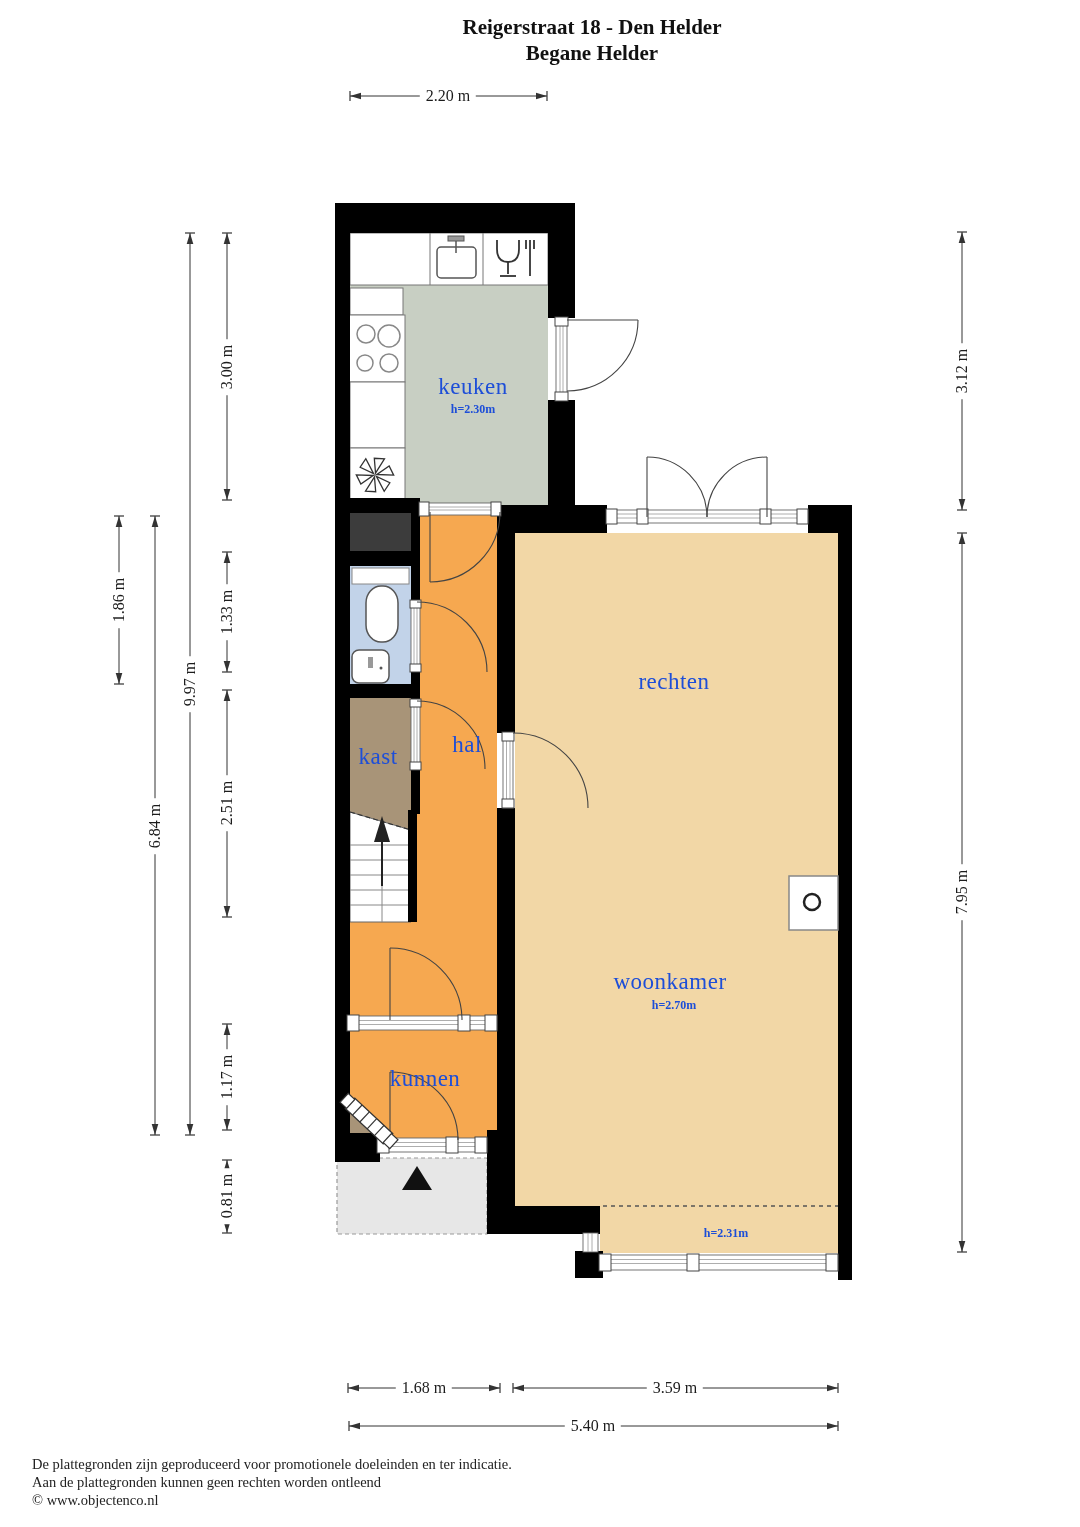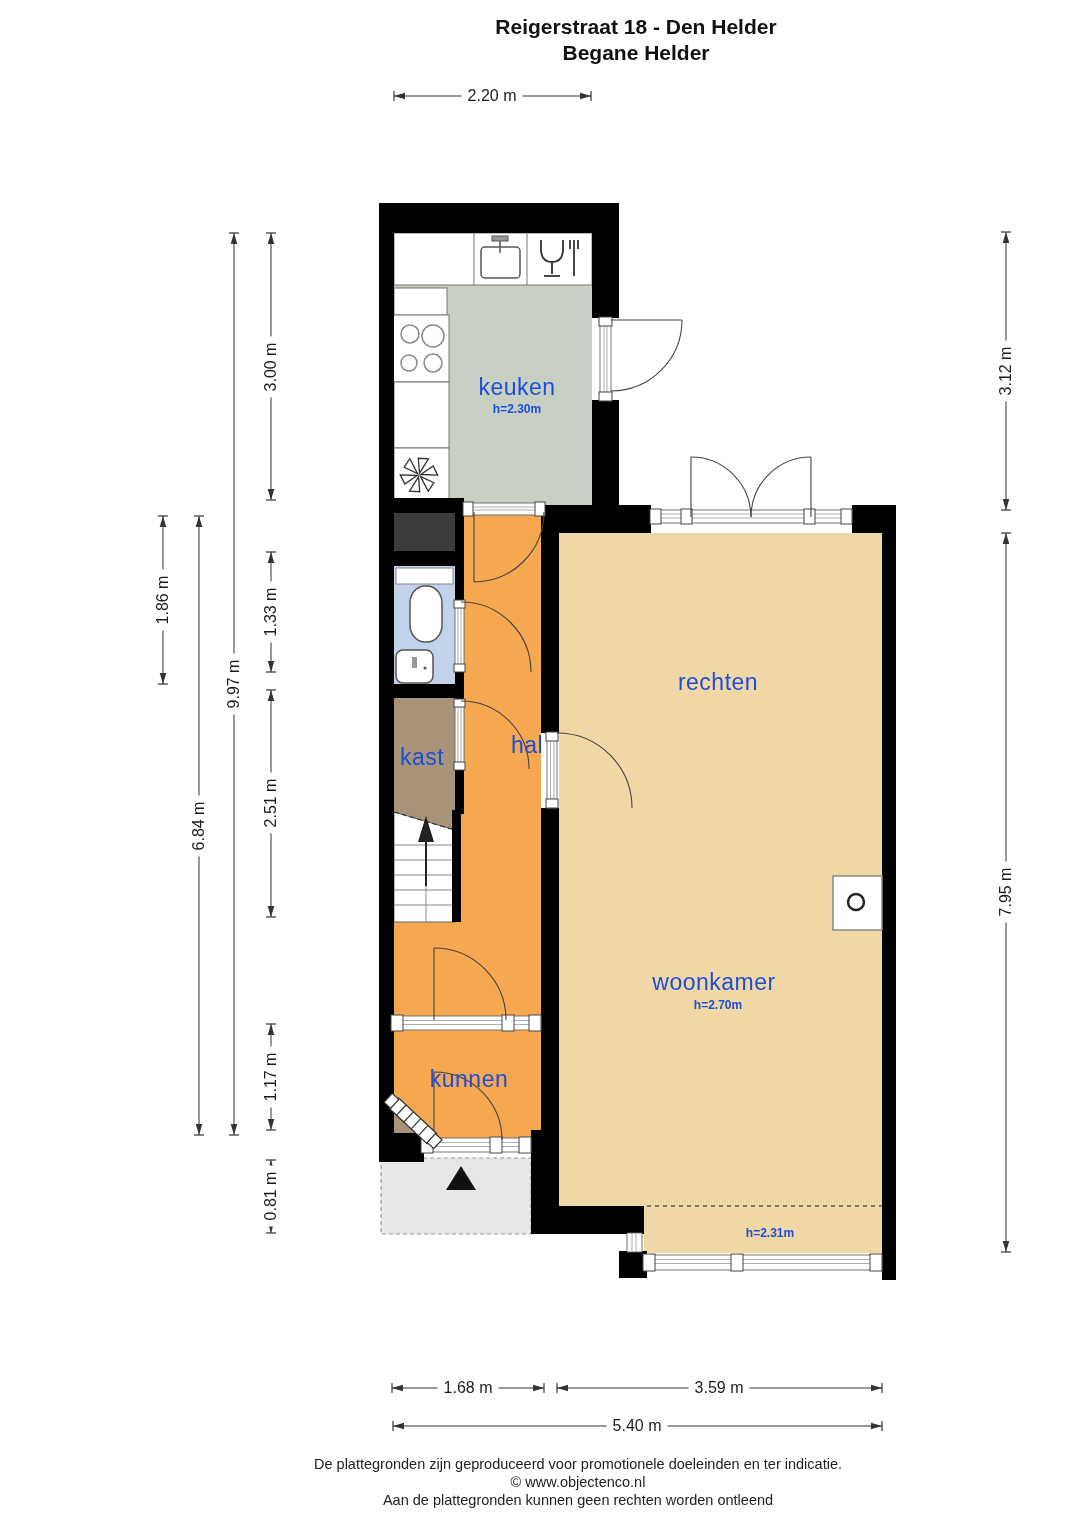--- a/index.html
+++ b/index.html
@@ -1,26 +1,26 @@
 <!DOCTYPE html>
 <html><head>
 <meta charset="utf-8">
 <style>
   html,body{margin:0;padding:0;background:#fff;}
   .page{position:relative;width:1036px;height:1527px;background:#fff;overflow:hidden;
-        font-family:Liberation Sans, sans-serif;color:#111;margin-left:44px;}
+        font-family:Liberation Serif, serif;color:#111;}
   svg{position:absolute;left:0;top:0;}
   .lbl{position:absolute;transform:translate(-50%,-50%);white-space:nowrap;color:#1d4ed8;}
   .room-lbl{font-size:23px;letter-spacing:0.5px;}
   .h-lbl{font-size:12px;font-weight:bold;}
   .dim-lbl{font-size:16px;background:#fff;padding:0 6px;color:#1c1c1c;}
   .dim-lbl.v{transform:translate(-50%,-50%) rotate(-90deg);}
   .title-box{position:absolute;left:592px;top:14px;transform:translateX(-50%);
              text-align:center;font-weight:bold;font-size:21px;line-height:26px;}
-  .footer-box{position:absolute;left:0;right:0;top:1455px;text-align:center;
+  .footer-box{position:absolute;left:0;right:0;top:1455px;text-align:left;
               font-size:14.5px;line-height:18px;color:#222;padding-left:32px;}
 </style>
 </head>
 <body>
 
 <div class="page">
 
 <svg width="1080" height="1527" viewBox="0 0 1080 1527">
   <defs>
     <marker id="dimEnd" viewBox="0 0 14 10" refX="13" refY="5" markerWidth="14" markerHeight="10" markerUnits="userSpaceOnUse" orient="auto-start-reverse">
@@ -293,21 +293,21 @@
 </svg>
 
   <div class="title-box">
     <div>Reigerstraat 18 - Den Helder</div>
     <div>Begane Helder</div>
   </div>
 
   <div class="lbl room-lbl" style="left:473px;top:387px;">keuken</div>
   <div class="lbl h-lbl" style="left:473px;top:409px;">h=2.30m</div>
   <div class="lbl room-lbl" style="left:674px;top:682px;">rechten</div>
-  <div class="lbl room-lbl" style="left:483px;top:745px;">hal</div>
+  <div class="lbl room-lbl" style="left:467px;top:745px;">hal</div>
   <div class="lbl room-lbl" style="left:378px;top:757px;">kast</div>
   <div class="lbl room-lbl" style="left:670px;top:982px;">woonkamer</div>
   <div class="lbl h-lbl" style="left:668px;top:1005px;padding-left:12px;">h=2.70m</div>
   <div class="lbl room-lbl" style="left:425px;top:1079px;">kunnen</div>
   <div class="lbl h-lbl" style="left:726px;top:1233px;">h=2.31m</div>
 
   <div class="lbl dim-lbl" style="left:448px;top:96px;">2.20 m</div>
   <div class="lbl dim-lbl v" style="left:119px;top:600px;">1.86 m</div>
   <div class="lbl dim-lbl v" style="left:155px;top:826px;">6.84 m</div>
   <div class="lbl dim-lbl v" style="left:190px;top:684px;">9.97 m</div>
@@ -317,17 +317,17 @@
   <div class="lbl dim-lbl v" style="left:227px;top:1077px;">1.17 m</div>
   <div class="lbl dim-lbl v" style="left:227px;top:1196px;">0.81 m</div>
   <div class="lbl dim-lbl v" style="left:962px;top:371px;">3.12 m</div>
   <div class="lbl dim-lbl v" style="left:962px;top:892px;">7.95 m</div>
   <div class="lbl dim-lbl" style="left:424px;top:1388px;">1.68 m</div>
   <div class="lbl dim-lbl" style="left:675px;top:1388px;">3.59 m</div>
   <div class="lbl dim-lbl" style="left:593px;top:1426px;">5.40 m</div>
 
   <div class="footer-box">
     <div>De plattegronden zijn geproduceerd voor promotionele doeleinden en ter indicatie.</div>
+    <div>Aan de plattegronden kunnen geen rechten worden ontleend</div>
     <div>© www.objectenco.nl</div>
-    <div>Aan de plattegronden kunnen geen rechten worden ontleend</div>
   </div>
 
 </div>
 
 </body></html>

